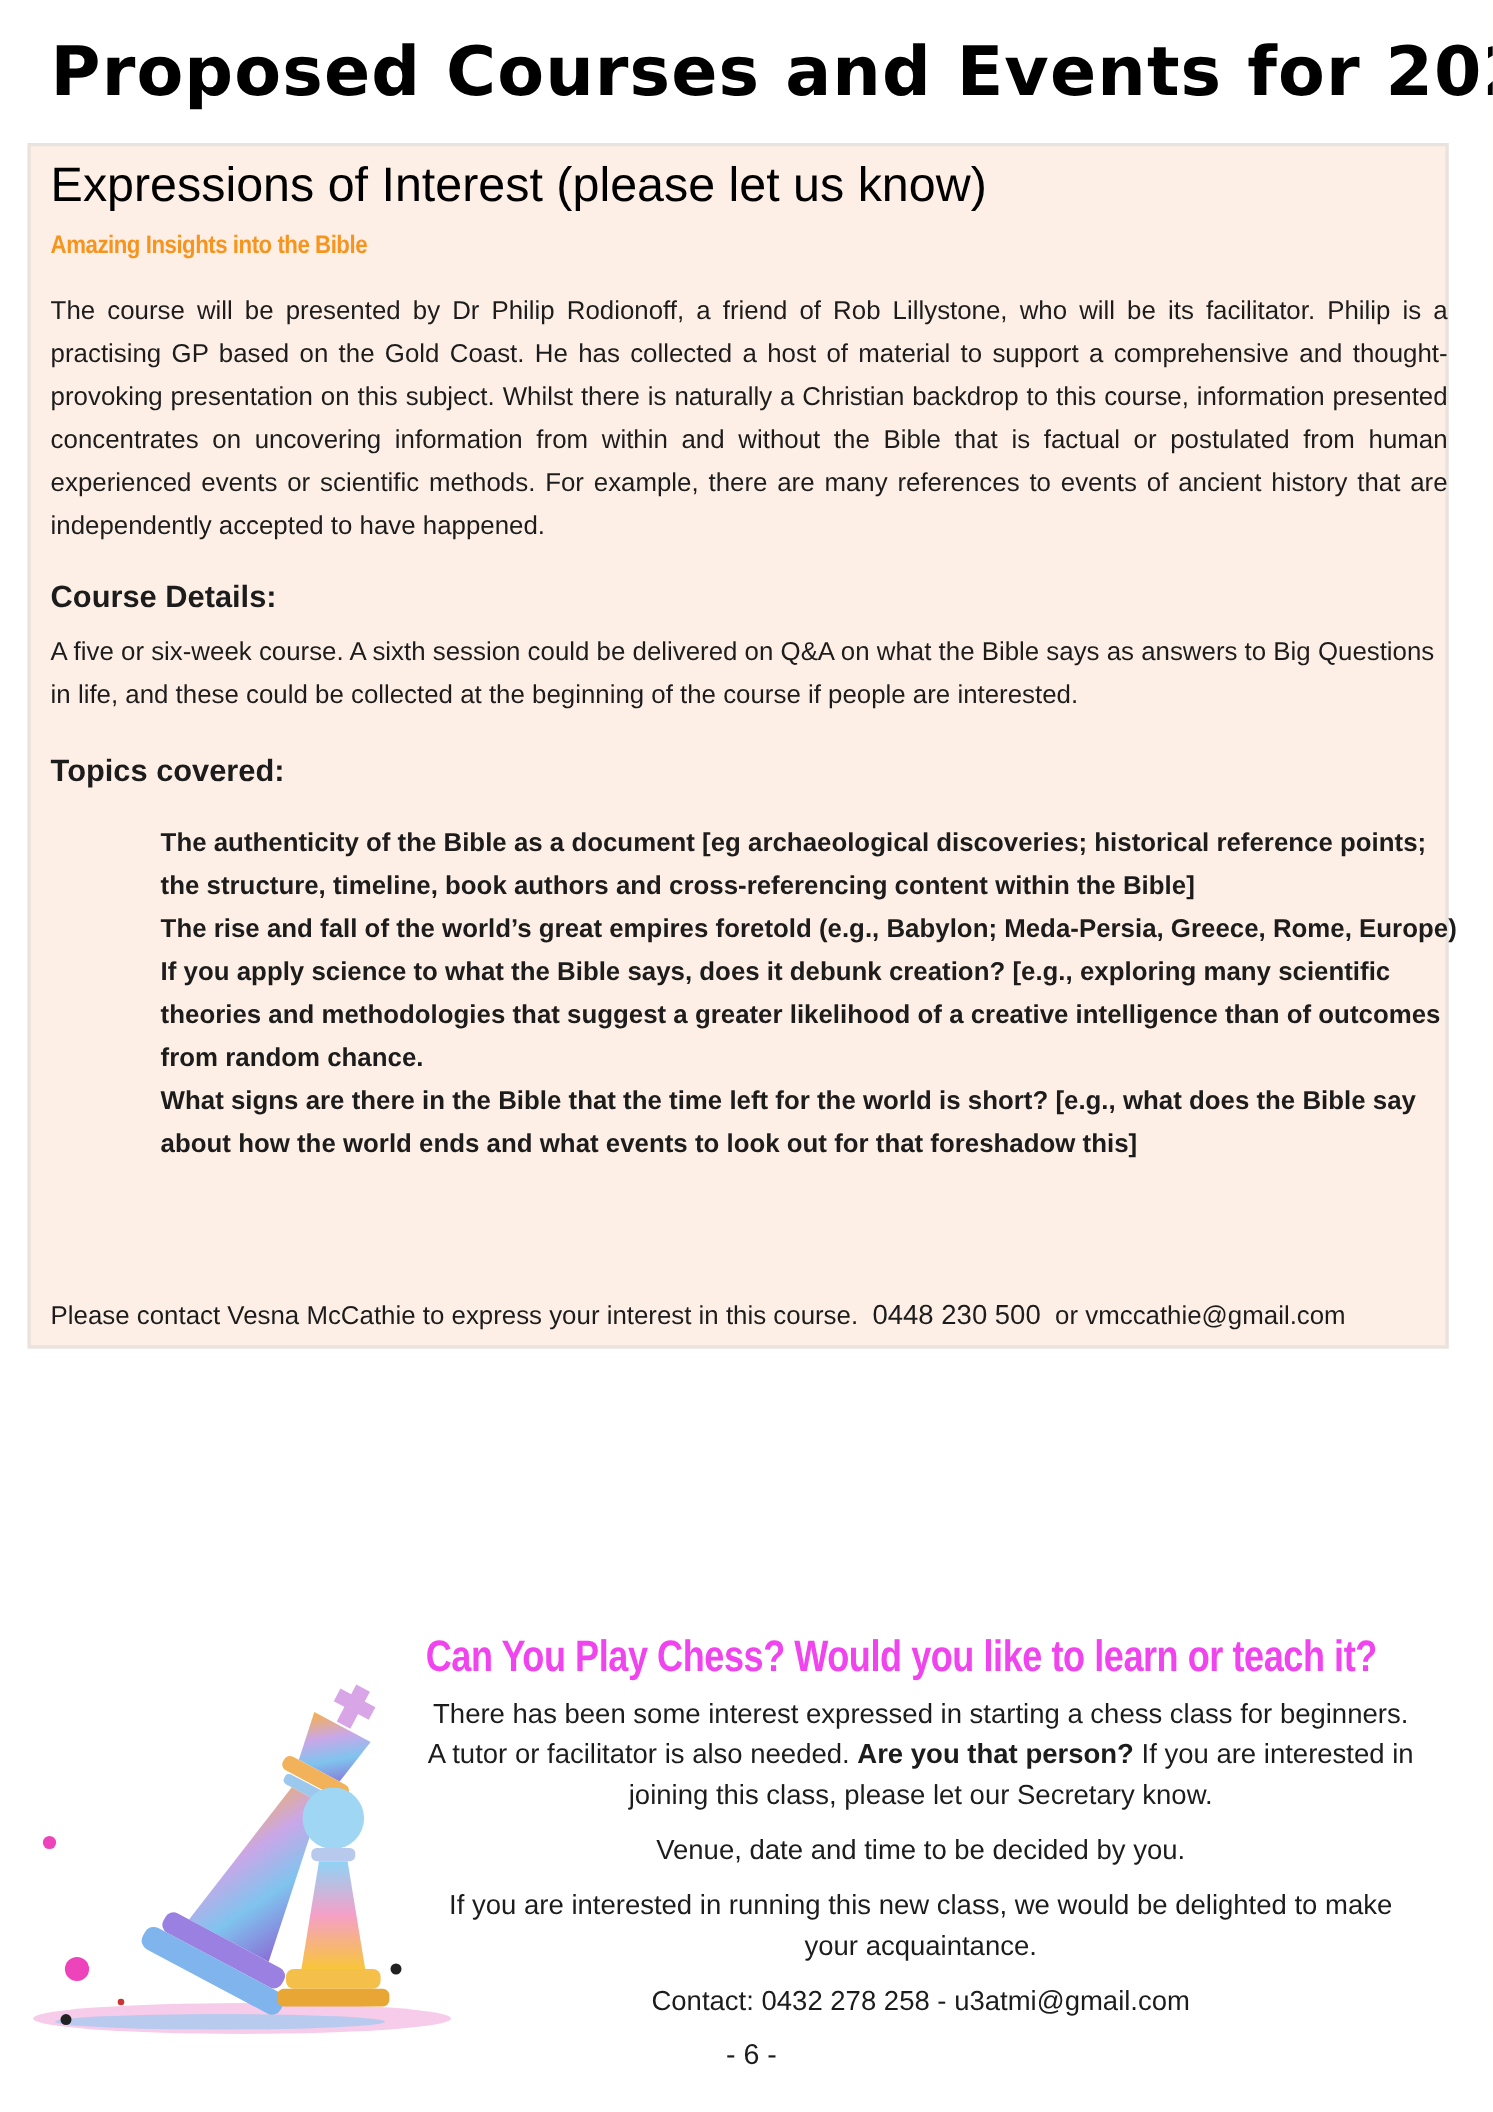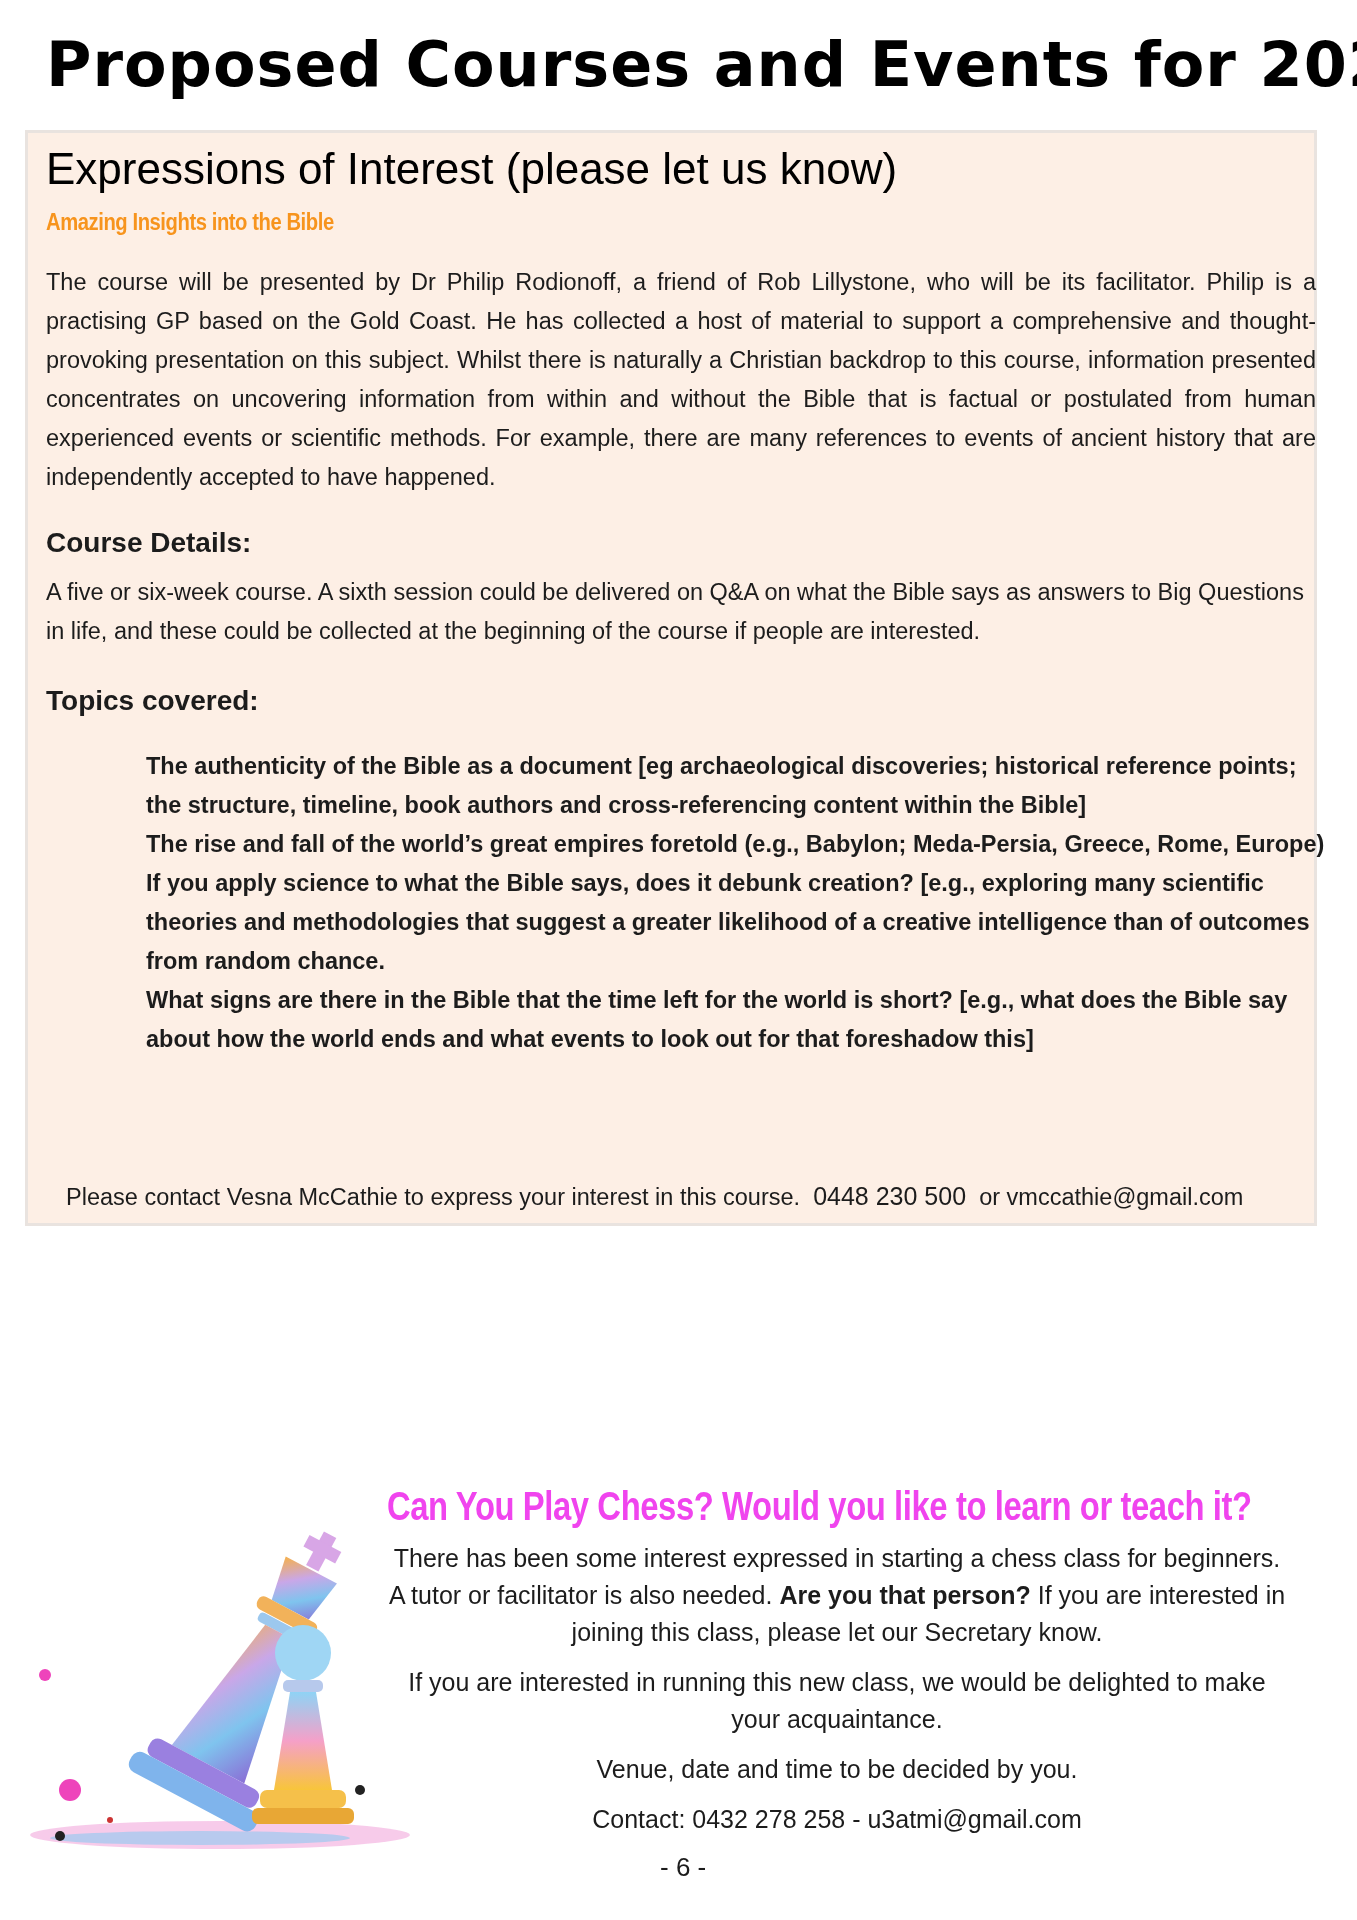--- a/index.html
+++ b/index.html
@@ -22,21 +22,21 @@
     font-family: Liberation Sans, sans-serif; font-size: 44px; color: #000;
     white-space: nowrap; line-height: 1.2; text-align: center;
   }
   .subheading {
     position: absolute; left: 18px; top: 76px;
     font-family: "Liberation Sans", sans-serif; font-weight: bold; font-size: 23px;
     color: #f7941d; letter-spacing: -0.5px; white-space: nowrap;
     transform: scaleX(0.88); transform-origin: left center;
   }
   .body-text {
-    font-family: "Liberation Sans", sans-serif; font-size: 23.5px; line-height: 39px; color: #1c1c1c; margin-left: 20px;
+    font-family: "Liberation Sans", sans-serif; font-size: 23.5px; line-height: 39px; color: #1c1c1c;
   }
   .intro {
     position: absolute; left: 18px; top: 130px; width: 1270px; text-align: justify;
   }
   .label-bold {
     position: absolute; left: 18px; font-weight: bold; font-size: 28px; line-height: 39px;
   }
   .details-text { position: absolute; left: 18px; top: 440px; width: 1260px; }
   .topics {
     position: absolute; left: 102px; top: 598px; width: 1180px; margin: 16px; padding: 0; list-style: none; font-weight: bold;
@@ -137,18 +137,18 @@
     <rect x="240" y="300" width="86" height="18" rx="7" fill="#f5c04a"></rect>
     <rect x="232" y="318" width="102" height="16" rx="6" fill="#e8a735"></rect>
   </svg>
 </div>
 
 <section class="chess-section">
   <div class="chess-heading">Can You Play Chess?  Would you like to learn or teach it?</div>
   <p class="chess-p" style="margin-top:6px">
     <span>There has been some interest expressed in starting a chess class for beginners. A tutor or facilitator is also needed. </span><b>Are you that person?</b><span>  If you are interested in joining this class, please let our Secretary know.</span>
   </p>
+  <p class="chess-p">Venue, date and time to be decided by you.</p>
   <p class="chess-p">If you are interested in running this new class, we would be delighted to make your acquaintance.</p>
-  <p class="chess-p">Venue, date and time to be decided by you.</p>
   <p class="chess-p">Contact:  0432 278 258 - u3atmi@gmail.com</p>
 </section>
 
 <div class="page-number">- 6 -</div>
 
 </body></html>

